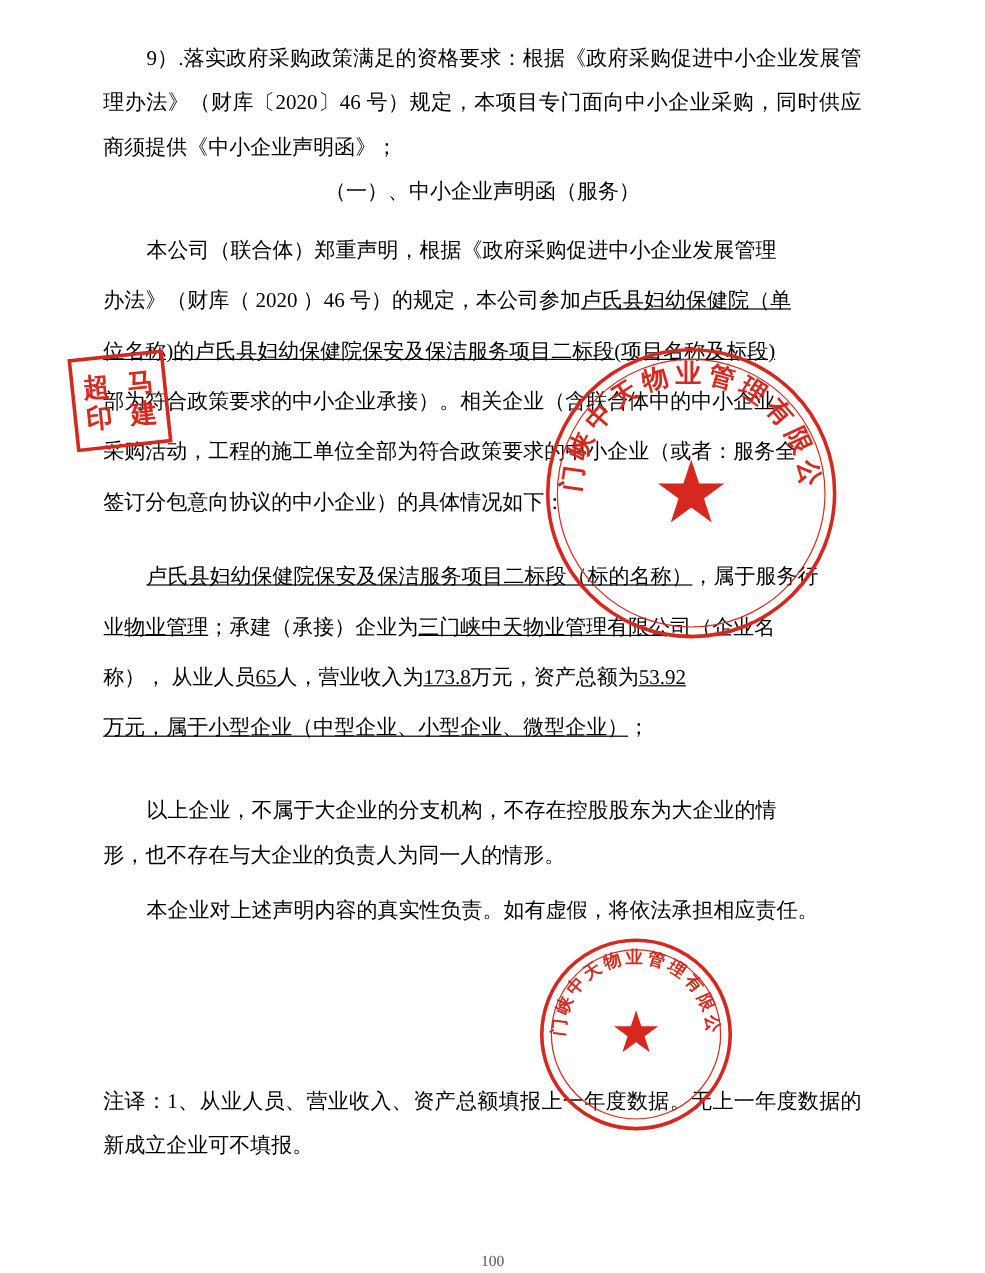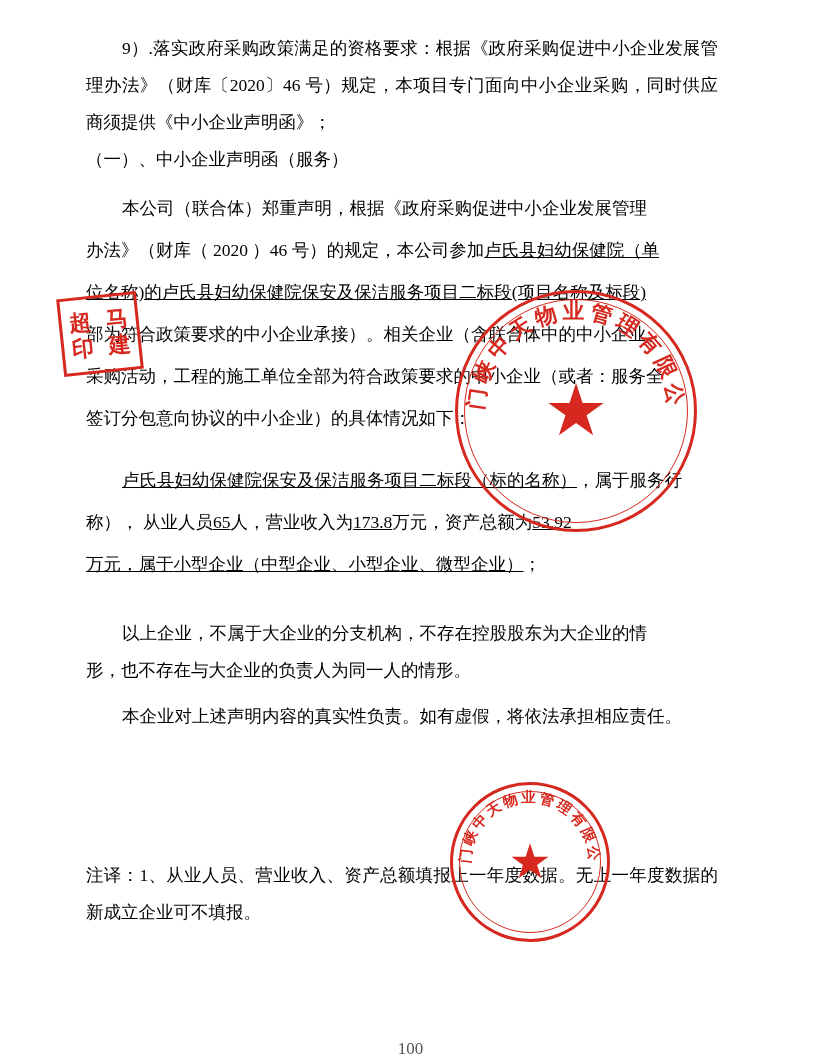--- a/index.html
+++ b/index.html
@@ -25,21 +25,21 @@
     width: 648px;
   }
   p {
     margin: 0 16px 0 0;
     font-size: 17.5px;
     line-height: 37px;
     text-align: justify;
     text-justify: inter-ideograph;
   }
   .indent2 { text-indent: 36px; }
-  .center { text-align: left; text-indent: 0; }
+  .center { text-align: center; text-indent: 0; }
   .u { text-decoration: underline; }
   .b { font-weight: normal; }
   .gap-sm { height: 9px; }
   .gap-md { height: 20px; }
   .gap-lg { height: 30px; }
 
   
   .body-block p { line-height: 42px; }
 
   .sig-block p { line-height: 40px; }
@@ -48,21 +48,21 @@
     font-size: 17.5px;
     line-height: 37px;
   }
 
   .pagenum {
     position: absolute;
     left: 0;
     right: 0;
     bottom: 2px;
     text-align: center;
-    font-size: 17px;
+    font-size: 13px;
     color: #555;
   }
 
   
   .seal {
     position: absolute;
     pointer-events: none;
   }
   .round-seal {
     border-radius: 50%;
@@ -138,20 +138,23 @@
       <p>签订分包意向协议的中小企业）的具体情况如下：</p>
     </div>
 
     <div class="gap-md"></div>
 
     <div class="body-block">
       <p class="indent2">
         <span class="u">卢氏县妇幼保健院保安及保洁服务项目二标段（标的名称）</span><span>，属于服务行</span>
       </p>
       <p>
+        <span>业</span><span class="u">物业管理</span><span>；承建（承接）企业为</span><span class="u">三门峡中天物业管理有限公司</span><span>（企业名</span>
+      </p>
+      <p>
         <span>称）， 从业人员</span><span class="u">65</span><span>人，营业收入为</span><span class="u">173.8</span><span>万元，资产总额为</span><span class="u">53.92</span>
       </p>
       <p>
         <span class="u">万元，属于</span><span class="u">小型企业（中型企业、小型企业、微型企业）</span><span>；</span>
       </p>
     </div>
 
     <div class="gap-lg"></div>
 
     <p class="indent2">以上企业，不属于大企业的分支机构，不存在控股股东为大企业的情</p>

